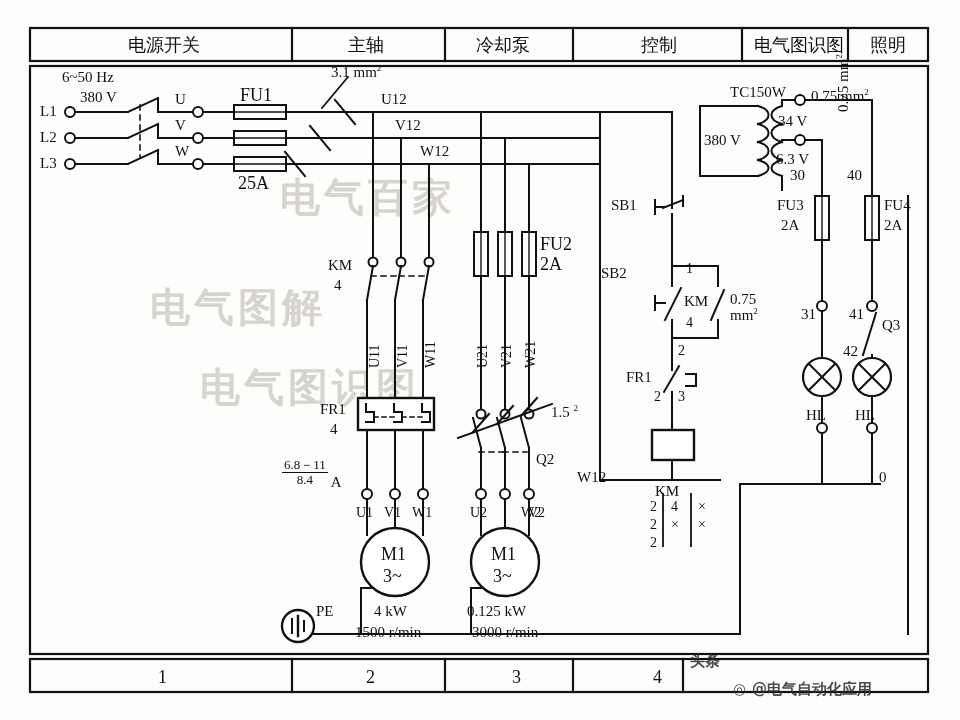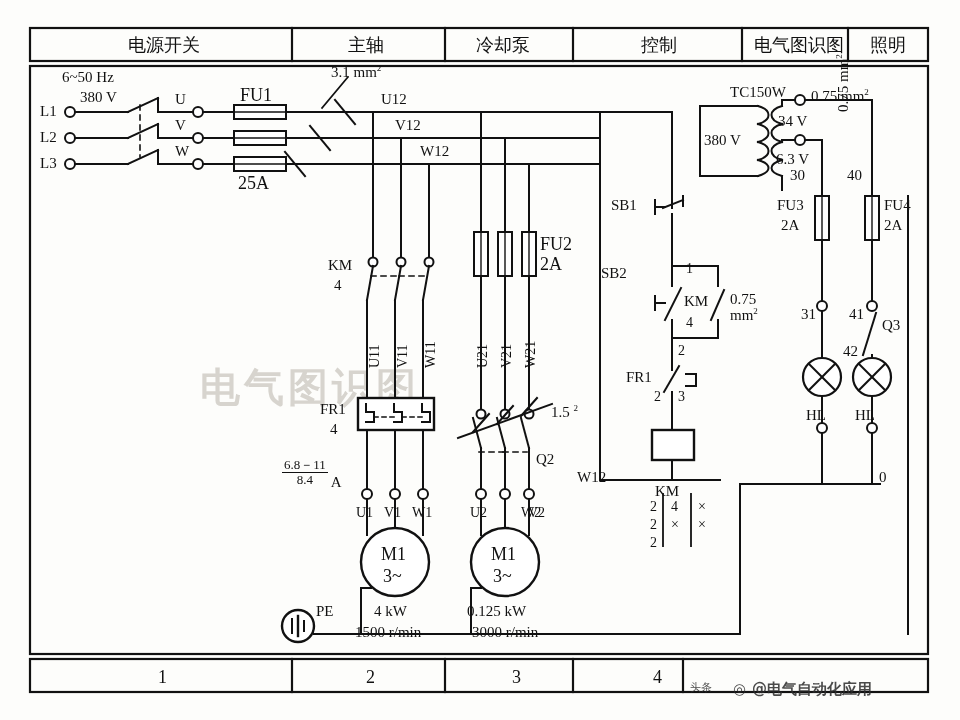--- a/index.html
+++ b/index.html
@@ -18,20 +18,22 @@
   .frac .den{display:block;padding:0 2px;}
   .wm{position:absolute;color:#2b2b2b;opacity:.85;}
   .wmbig{position:absolute;color:#b9b4ab;opacity:.55;font-size:40px;font-weight:bold;
          font-family:"DejaVu Sans","Liberation Sans",sans-serif;letter-spacing:4px;}
 </style>
 </head>
 <body>
 
 <div id="stage">
 
+  <div class="wmbig" style="left:280px;top:170px;">电气百家</div>
+  <div class="wmbig" style="left:150px;top:280px;">电气图解</div>
   <div class="wmbig" style="left:200px;top:360px;">电气图识图</div>
 
   <svg class="layer" viewBox="0 0 960 720" shape-rendering="geometricPrecision">
     <g stroke="#111" fill="none" stroke-linecap="square">
 
       <rect x="30" y="28" width="898" height="33" stroke-width="2.2"></rect>
       <rect x="30" y="66" width="898" height="588" stroke-width="2.2"></rect>
       <rect x="30" y="659" width="898" height="33" stroke-width="2.2"></rect>
 
       <line x1="292" y1="28" x2="292" y2="61" stroke-width="2.2"></line>
@@ -423,17 +425,17 @@
   <div class="lbl f15" style="left:801px;top:307px;">31</div>
   <div class="lbl f15" style="left:849px;top:307px;">41</div>
   <div class="lbl f15" style="left:882px;top:318px;">Q3</div>
   <div class="lbl f15" style="left:843px;top:344px;">42</div>
 
   <div class="lbl f15" style="left:806px;top:408px;">HL</div>
   <div class="lbl f15" style="left:855px;top:408px;">HL</div>
 
   <div class="lbl f15" style="left:879px;top:470px;">0</div>
 
-  <div class="wm cn" style="left:690px;top:680px;font-size:11px;font-weight:normal;">头条</div>
+  <div class="wm cn" style="left:690px;top:652px;font-size:15px;font-weight:bold;">头条</div>
   <div class="wm cn" style="left:733px;top:680px;font-size:15px;font-weight:bold;">◎</div>
   <div class="wm cn" style="left:752px;top:680px;font-size:15px;font-weight:bold;">@电气自动化应用</div>
 
 </div>
 
 </body></html>

